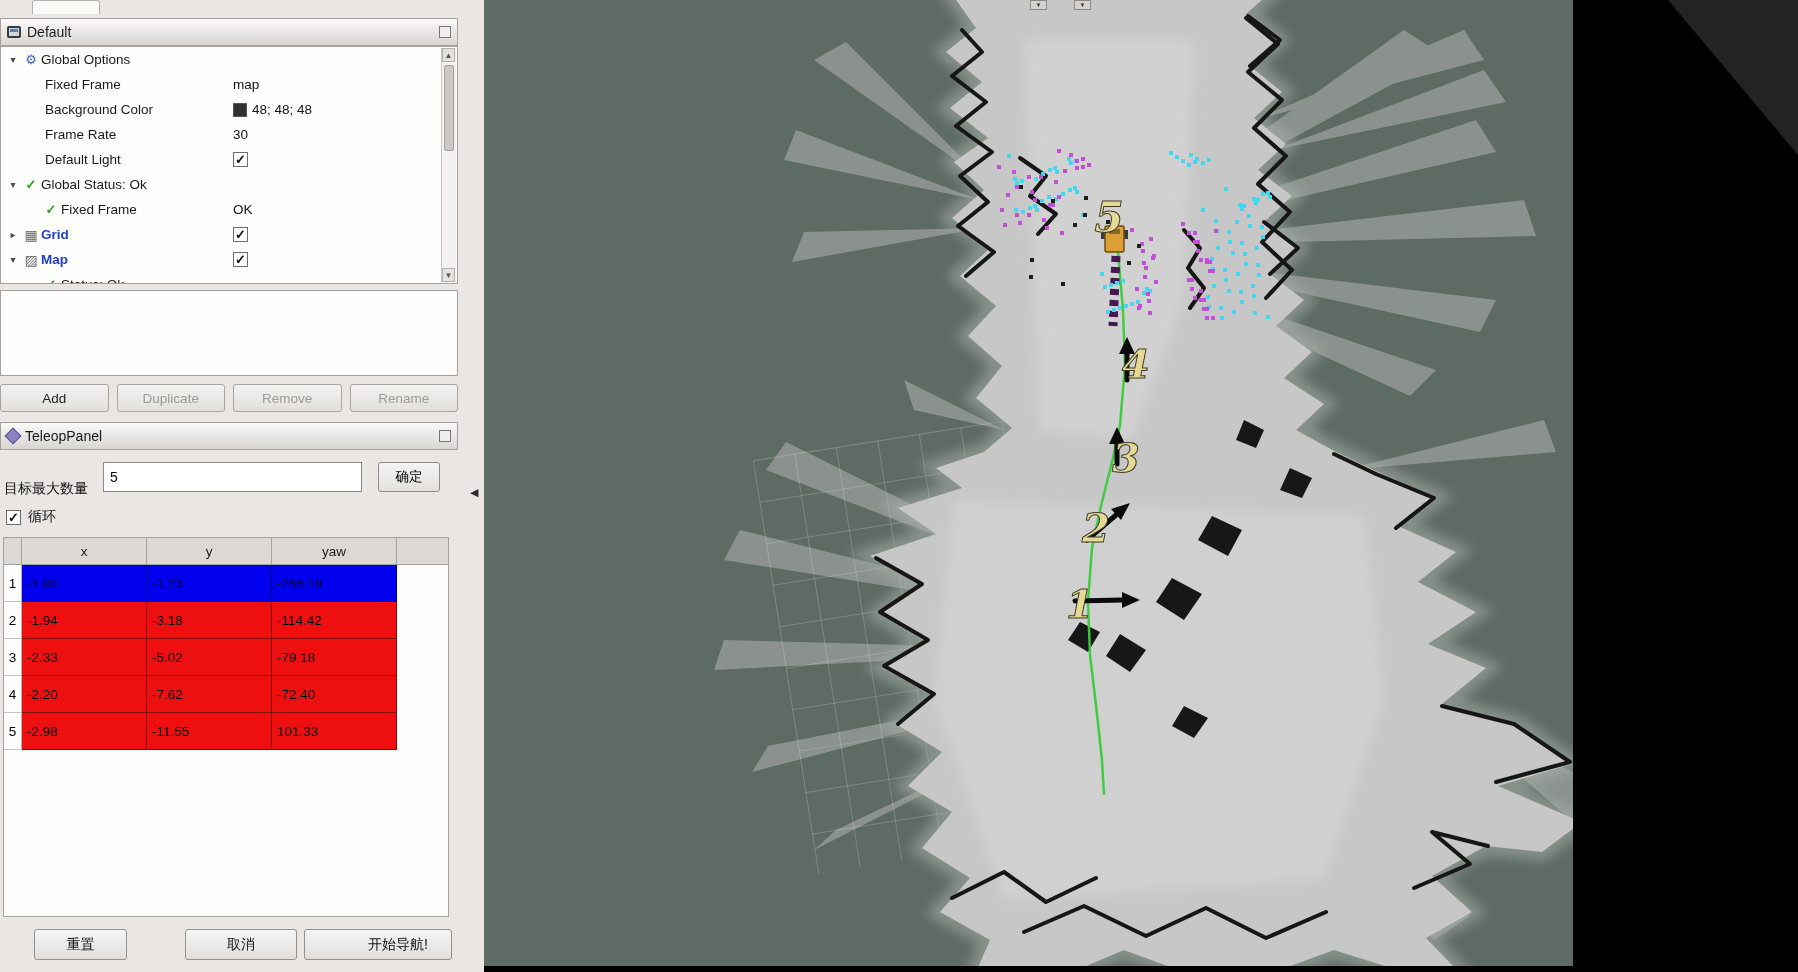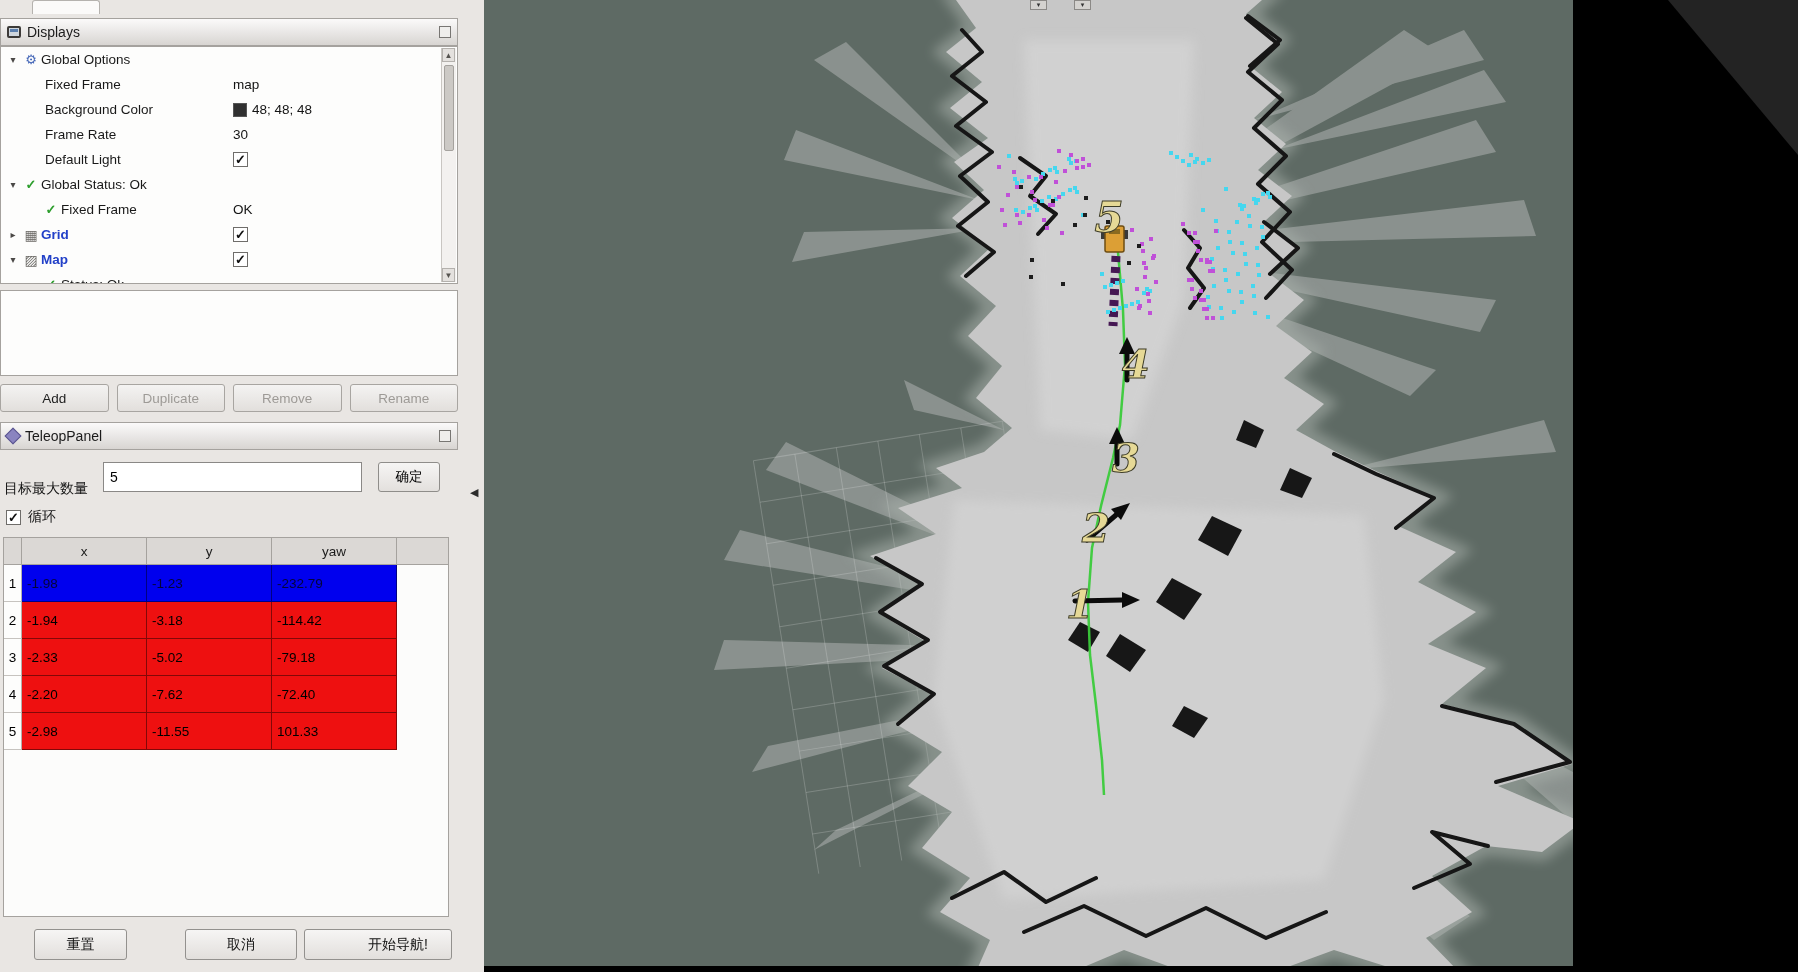--- a/index.html
+++ b/index.html
@@ -93,21 +93,21 @@
 
 <div class="screen">
 
   <div class="left-panel">
     <div class="top-strip">
       <div class="top-tab"></div>
     </div>
 
     <header class="panel-header" style="top:18px;">
       <span class="hicon display-glyph"></span>
-      <span>Displays</span>
+      <span>Default</span>
       <span class="float-btn"></span>
     </header>
 
     <div class="tree">
       <div class="trow">
         <span class="arrow">▾</span>
         <span class="ticon gear">⚙</span>
         <span class="tlabel">Global Options</span>
       </div>
       <div class="trow lvl1">
@@ -200,21 +200,21 @@
         <div class="th num"></div>
         <div class="th c">x</div>
         <div class="th c">y</div>
         <div class="th c">yaw</div>
         <div class="th fill"></div>
       </div>
       <div class="trowd">
         <div class="td num">1</div>
         <div class="td c blue-cell">-1.98</div>
         <div class="td c blue-cell">-1.23</div>
-        <div class="td c blue-cell">-232.79</div>
+        <div class="td c blue-cell">-266.19</div>
       </div>
       <div class="trowd">
         <div class="td num">2</div>
         <div class="td c red-cell">-1.94</div>
         <div class="td c red-cell">-3.18</div>
         <div class="td c red-cell">-114.42</div>
       </div>
       <div class="trowd">
         <div class="td num">3</div>
         <div class="td c red-cell">-2.33</div>

